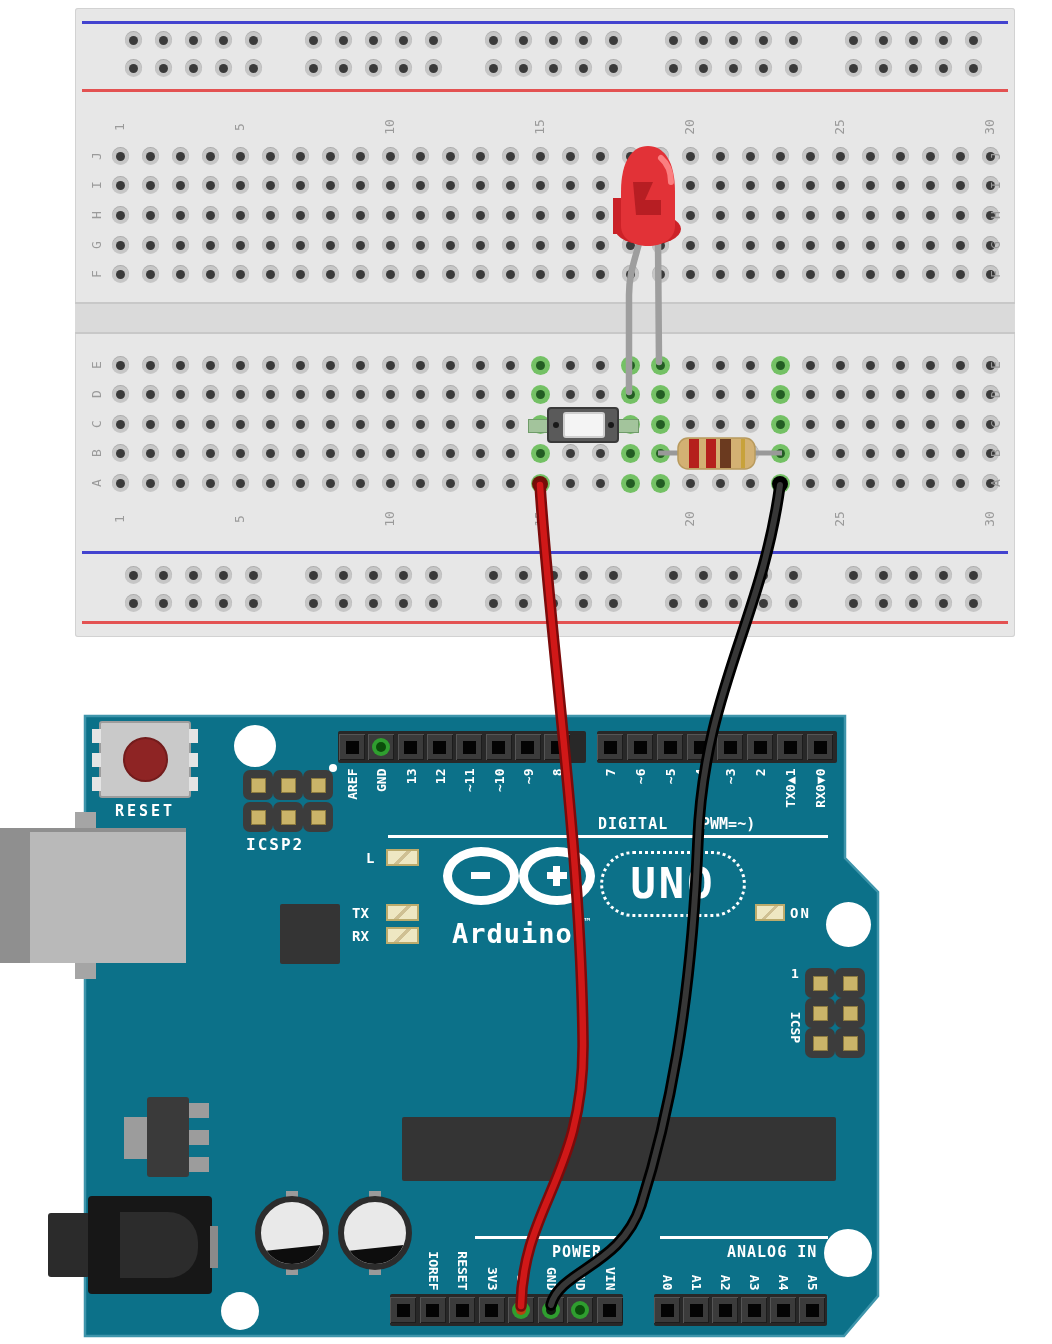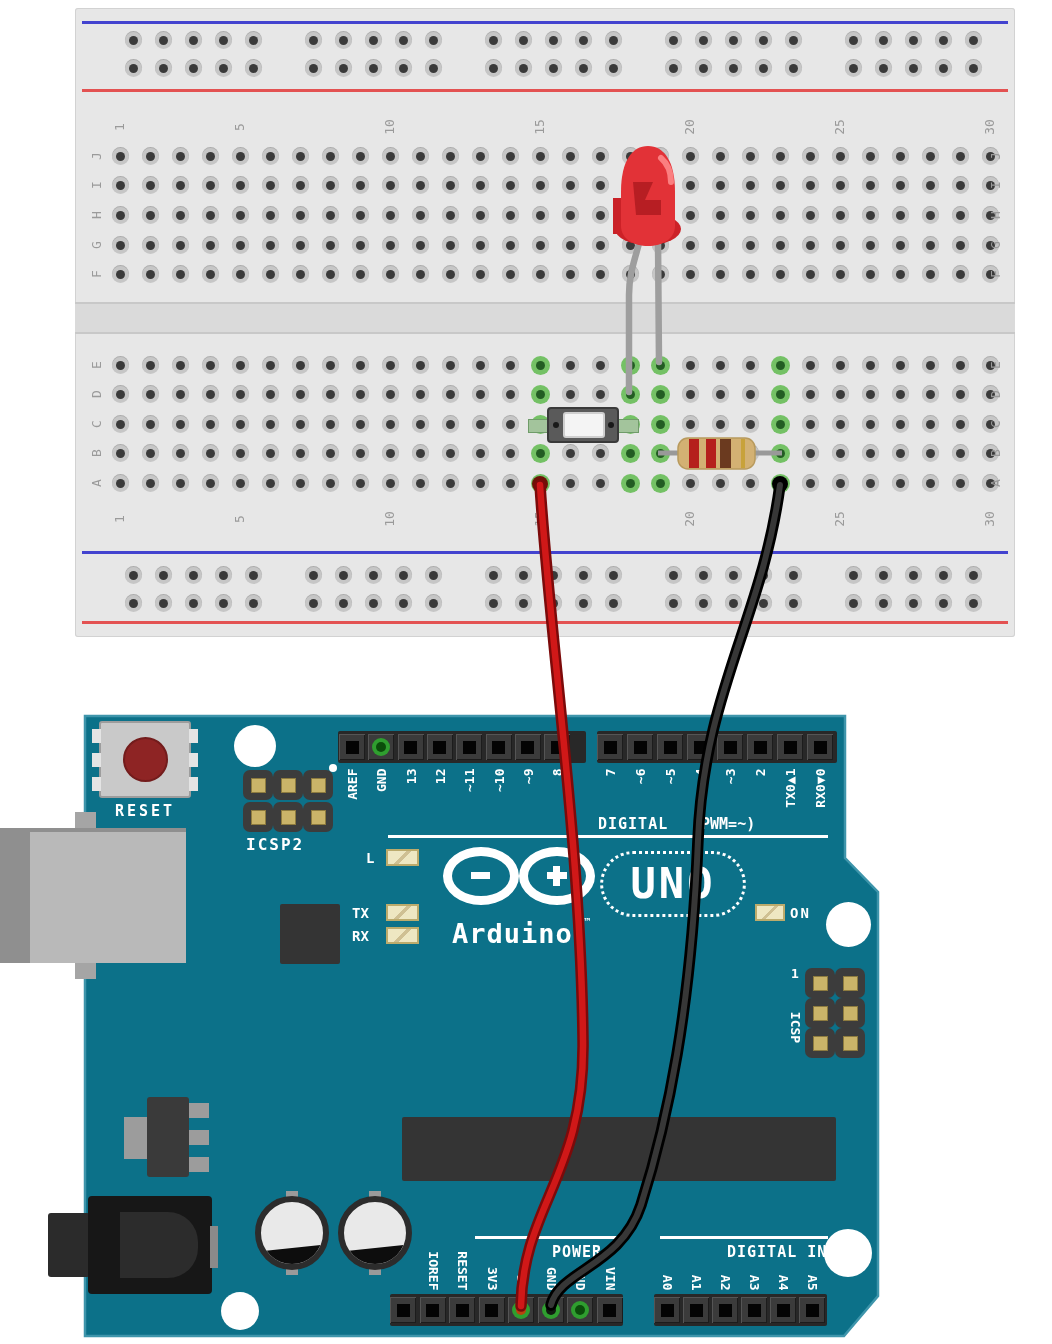--- a/index.html
+++ b/index.html
@@ -1559,21 +1559,21 @@
       <div class="cres"></div>
     </div>
   <div class="jack-cap"></div>
   <div class="jack-body"></div>
   <div class="jack-inner"></div>
   <div class="jack-tab"></div>
 
   <div class="whiteline" style="left:475px;top:1236px;width:148px;"></div>
   <div class="silk" style="left:552px;top:1243px;font-size:15px;letter-spacing:1px;">POWER</div>
   <div class="whiteline" style="left:660px;top:1236px;width:168px;"></div>
-  <div class="silk" style="left:727px;top:1243px;font-size:15px;letter-spacing:1px;">DIGITAL IN</div>
+  <div class="silk" style="left:727px;top:1243px;font-size:15px;letter-spacing:1px;">ANALOG IN</div>
 
   <svg class="overlay-svg">
 
     <path d="M640,240 C634,262 629,275 629,295 L629,392" fill="none" stroke="#9e9e9e" stroke-width="6.5" stroke-linecap="round"></path>
     <path d="M658,240 L659,362" fill="none" stroke="#9e9e9e" stroke-width="6.5" stroke-linecap="round"></path>
 
     <rect x="613" y="198" width="12" height="36" fill="#c92127"></rect>
     <ellipse cx="648" cy="229" rx="33" ry="16" fill="#cc2127"></ellipse>
     <path d="M621,226 L621,192 C621,161 632,146 648,146 C664,146 675,161 675,192 L675,226 C675,239 662,246 648,246 C634,246 621,239 621,226 Z" fill="#e23237"></path>
     <path d="M633,182 L653,182 L645,200 L661,200 L661,215 L636,215 Z" fill="#a8181d" opacity="0.75"></path>

